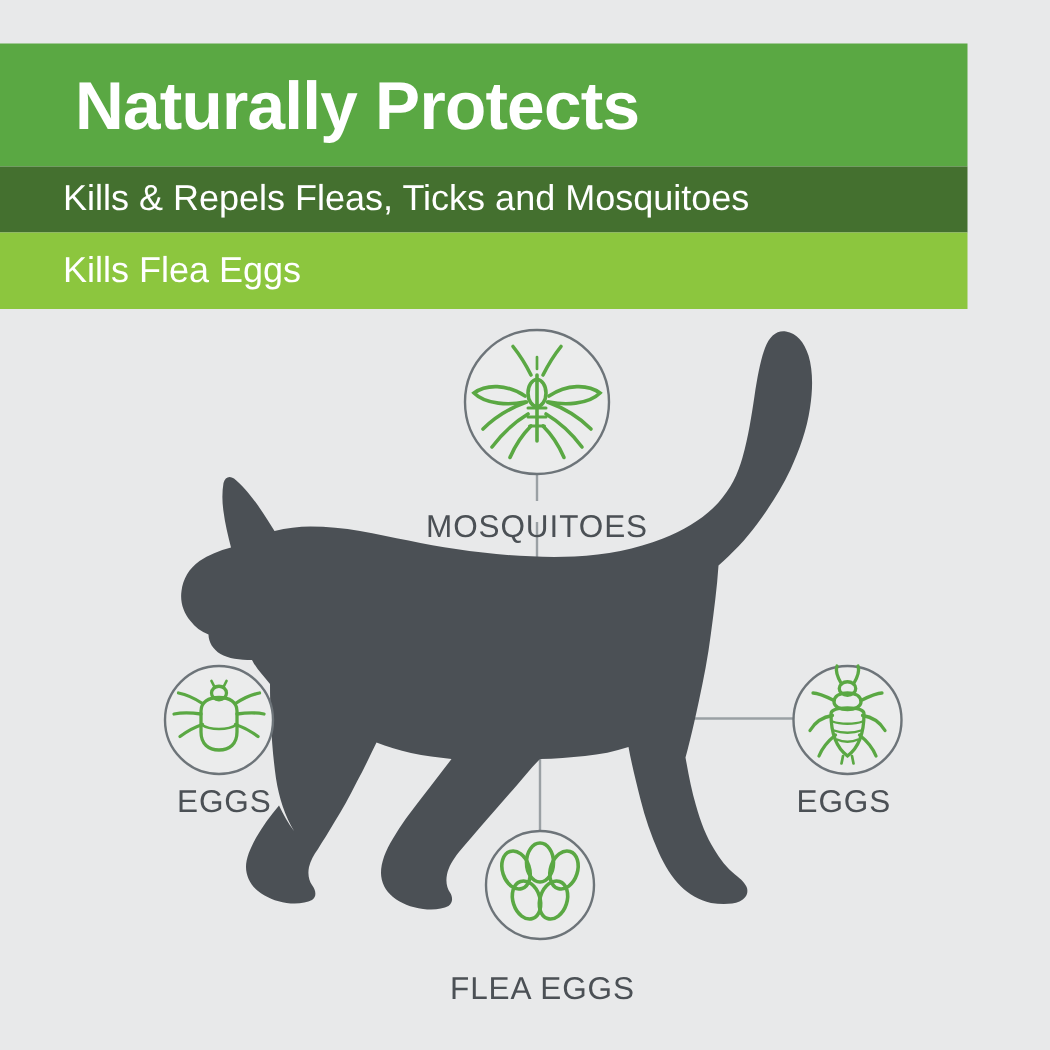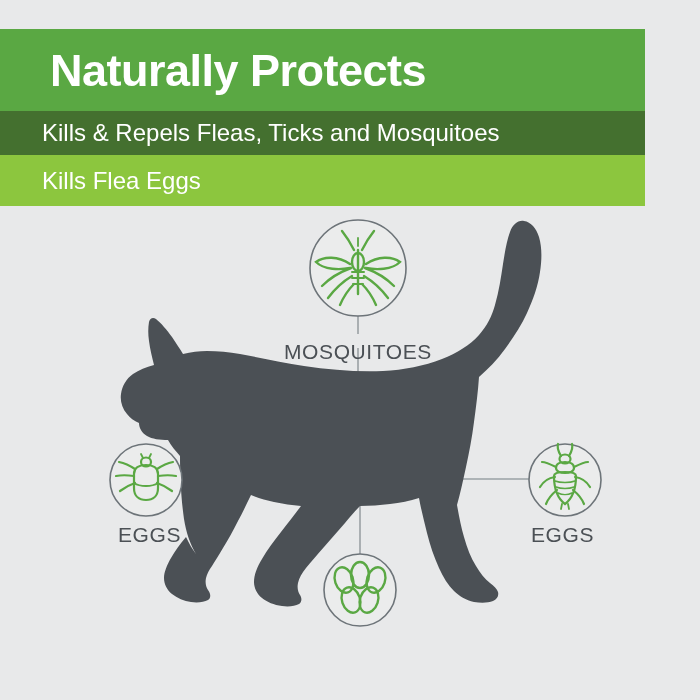--- a/index.html
+++ b/index.html
@@ -306,16 +306,17 @@
       </g>
 
     </svg>
 
     <div class="node-label" id="label-mosquitoes">MOSQUITOES</div>
 
     <div class="node-label" id="label-ticks">EGGS</div>
 
     <div class="node-label" id="label-fleas">EGGS</div>
 
+    <div class="node-label" id="label-flea-eggs">FLEA EGGS</div>
 
   </div>
 
 </div>
 
 </body></html>

